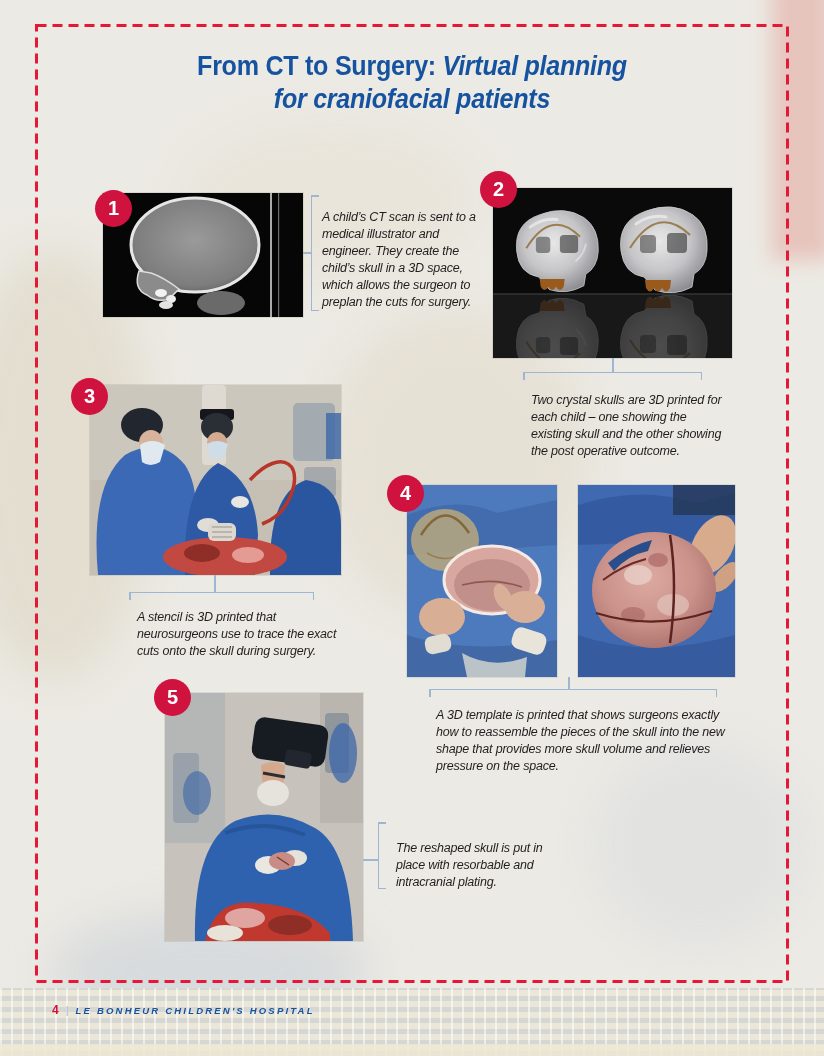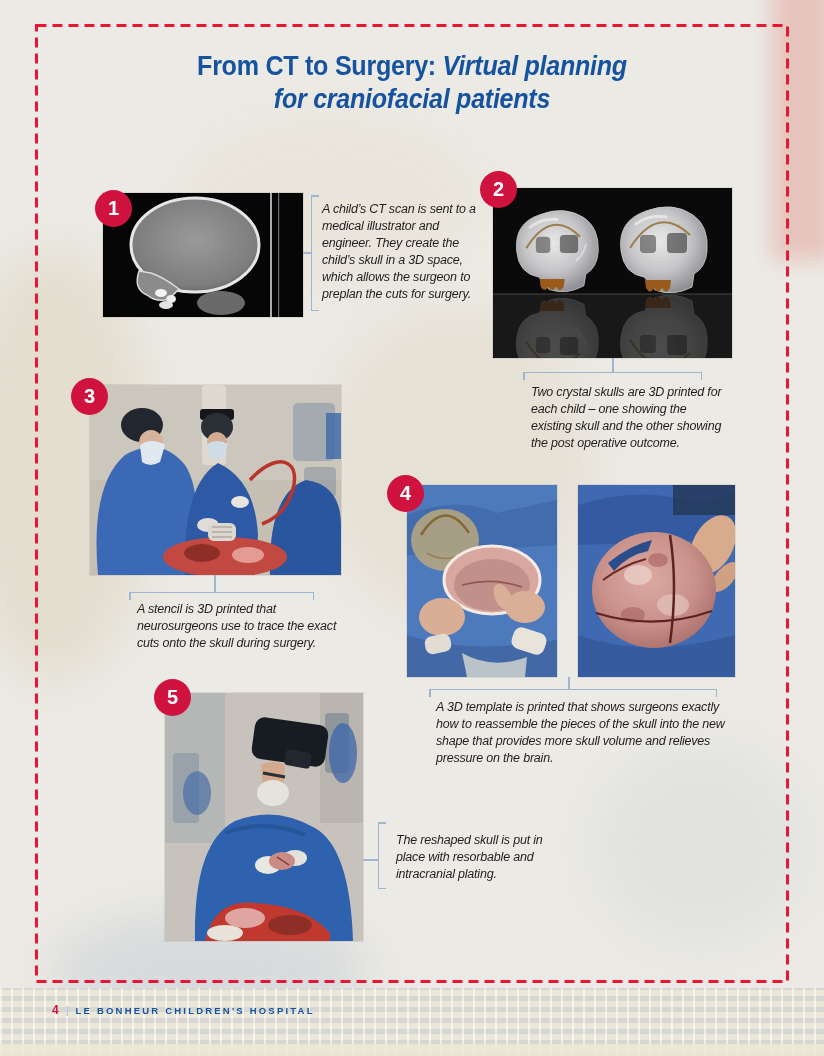--- a/index.html
+++ b/index.html
@@ -49,21 +49,21 @@
     display:flex;align-items:center;justify-content:center;z-index:5;
   }
   .badge1{left:95px;top:190px;}
   .badge2{left:480px;top:171px;}
   .badge3{left:71px;top:378px;}
   .badge4{left:387px;top:475px;}
   .badge5{left:154px;top:679px;}
 
   .cap{
     position:absolute;font-style:italic;font-size:12.5px;line-height:17px;
-    color:#221E1F;white-space:pre-line;letter-spacing:-.2px;z-index:4;
+    color:#221E1F;white-space:pre-line;letter-spacing:-.2px;z-index:4;margin-top:8px;
   }
   .cap1{left:322px;top:201px;}
   .cap2{left:531px;top:384px;}
   .cap3{left:137px;top:601px;}
   .cap4{left:436px;top:699px;}
   .cap5{left:396px;top:832px;}
 
   .bracket-h{position:absolute;border-top:1.5px solid #9FB6D2;z-index:3;}
   .bracket-h::before,.bracket-h::after{content:"";position:absolute;top:-1px;width:1.5px;height:8px;background:#9FB6D2;}
   .bracket-h::before{left:0;}
@@ -82,21 +82,21 @@
   .br3{left:129px;top:592px;width:185px;}
   .cn3{left:214px;top:575px;height:18px;}
   .br4{left:429px;top:689px;width:288px;}
   .cn4{left:568px;top:677px;height:13px;}
   .br5{left:378px;top:822px;height:67px;}
   .cn5{left:363px;top:859px;width:16px;}
 
   .footer{position:absolute;left:52px;top:1003px;display:flex;align-items:center;z-index:6;}
   .footer-num{color:#D0123F;font-weight:bold;font-size:12px;}
   .footer-sep{color:#9FB6D2;font-size:11px;margin:0 7px;}
-  .footer-text{color:#1553A0;font-weight:bold;font-size:9.5px;letter-spacing:2.2px;}
+  .footer-text{color:#1553A0;font-weight:bold;font-size:9.5px;letter-spacing:2.2px;font-style:italic;}
 </style>
 </head>
 <body>
 
 <div class="blob blob1"></div>
 <div class="blob blob2"></div>
 <div class="blob blob6"></div>
 <div class="blob blob3"></div>
 <div class="blob blob4"></div>
 <div class="blob blob5"></div>
@@ -299,21 +299,21 @@
   </svg>
 </div>
 <div class="badge badge4">
     <span>4</span>
   </div>
 <div class="conn-v cn4"></div>
 <div class="bracket-h br4"></div>
 <div class="cap cap4">A 3D template is printed that shows surgeons exactly
 how to reassemble the pieces of the skull into the new
 shape that provides more skull volume and relieves
-pressure on the brain.</div>
+pressure on the space.</div>
 
 <div class="photo img5">
   <svg width="198" height="248" viewBox="0 0 198 248">
     <defs>
         <filter id="b6" x="-10%" y="-10%" width="120%" height="120%">
           <feGaussianBlur stdDeviation="0.7"></feGaussianBlur>
         </filter>
       </defs>
     <rect width="198" height="248" fill="#c7c3bc"></rect>
     <g filter="url(#b6)">

